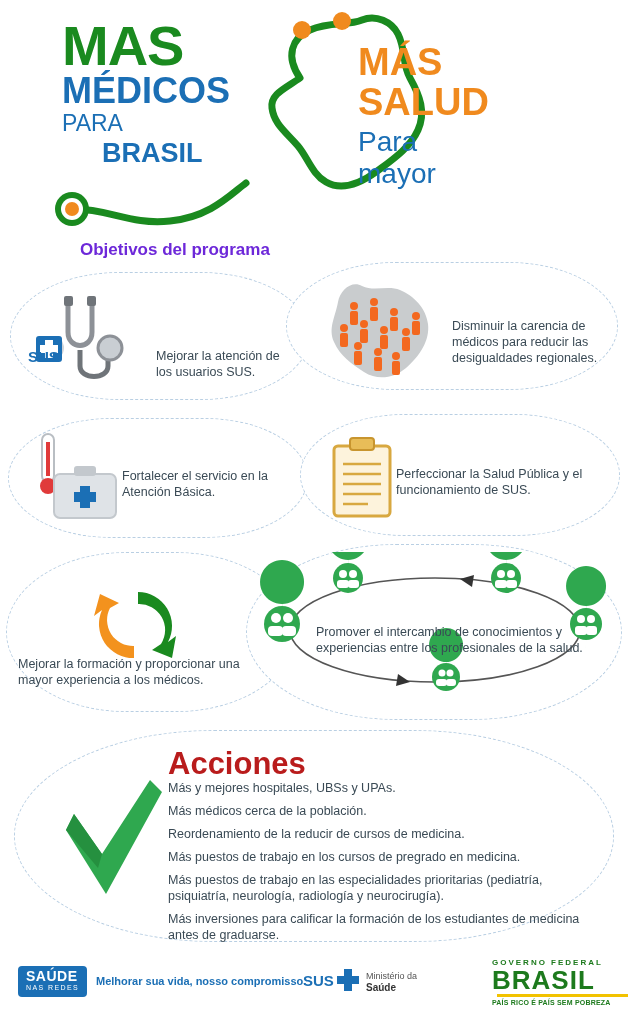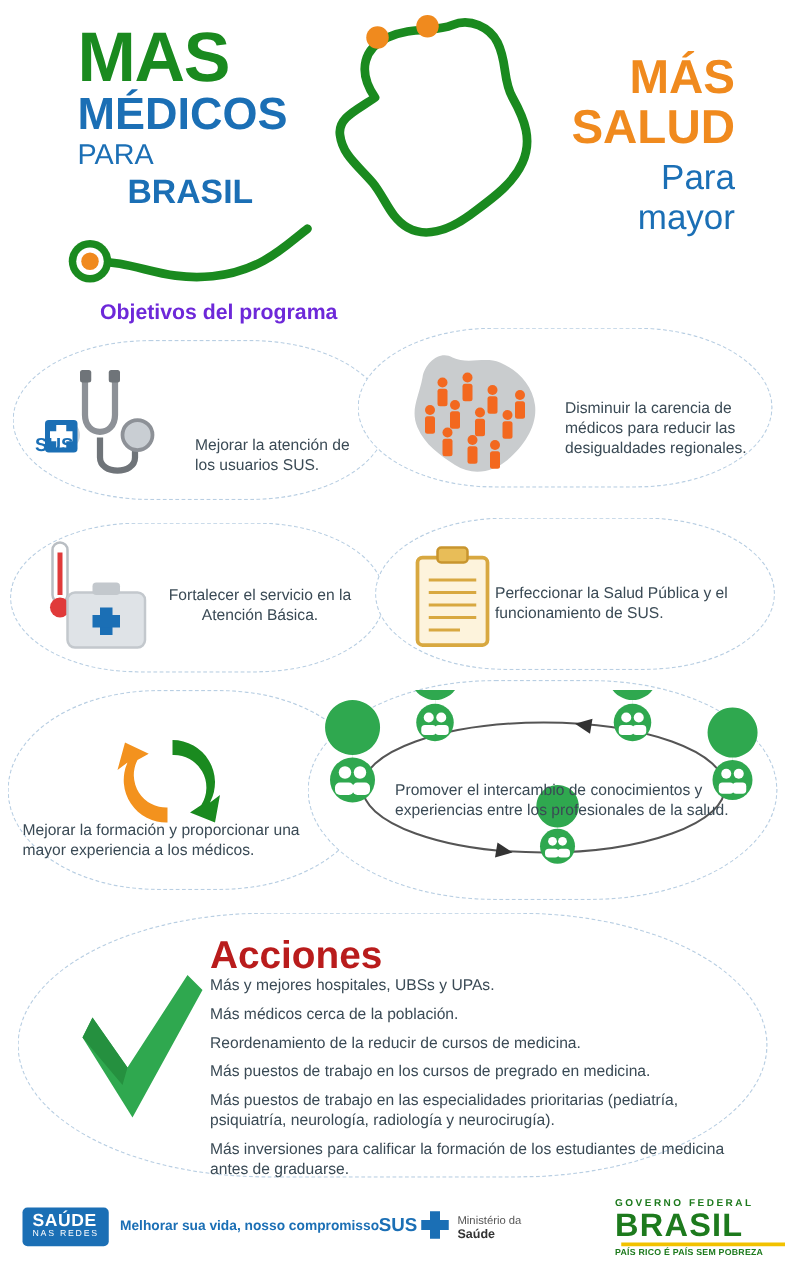--- a/index.html
+++ b/index.html
@@ -28,21 +28,21 @@
   }
   .t-para {
     font-size: 23px; color: #1b6fb5; line-height: 26px; margin-top: 2px;
     font-weight: normal;
   }
   .t-brasil {
     font-size: 27px; font-weight: bold; color: #1b6fb5; line-height: 30px;
     margin-top: 2px; margin-left: 40px;
   }
   .title-right {
-    position: absolute; right: 40px; top: 42px; width: 220px; text-align: right;
+    position: absolute; right: 50px; top: 42px; width: 220px; text-align: left;
   }
   .t-mas2 {
     font-size: 38px; font-weight: bold; color: #f08a1e; line-height: 40px;
   }
   .t-salud {
     font-size: 38px; font-weight: bold; color: #f08a1e; line-height: 40px;
   }
   .t-para2 {
     font-size: 28px; color: #1b6fb5; line-height: 32px; margin-top: 4px;
   }
@@ -211,21 +211,21 @@
   <div class="bubble b3"></div>
   <svg style="position:absolute;left:30px;top:428px;" width="100" height="100">
     <rect x="12" y="6" width="12" height="48" rx="6" fill="#ffffff" stroke="#b9bec3" stroke-width="2"></rect>
     <rect x="16" y="14" width="4" height="34" fill="#e03a3a"></rect>
     <circle cx="18" cy="58" r="8" fill="#e03a3a"></circle>
     <rect x="24" y="46" width="62" height="44" rx="6" fill="#dfe3e7" stroke="#c3c8cd" stroke-width="2"></rect>
     <rect x="44" y="38" width="22" height="10" rx="3" fill="#c3c8cd"></rect>
     <rect x="50" y="58" width="10" height="22" fill="#1b6fb5"></rect>
     <rect x="44" y="64" width="22" height="10" fill="#1b6fb5"></rect>
   </svg>
-  <div class="btext" style="left:122px; top:468px; width:172px;text-align:center;">Fortalecer el servicio en la Atención Básica.</div>
+  <div class="btext" style="left:122px; top:468px; width:172px;">Fortalecer el servicio en la Atención Básica.</div>
 
   <div class="bubble b4"></div>
   <svg style="position:absolute;left:328px;top:436px;" width="70" height="84">
     <rect x="6" y="10" width="56" height="70" rx="4" fill="#fdf3dc" stroke="#d8a840" stroke-width="3"></rect>
     <rect x="22" y="2" width="24" height="12" rx="3" fill="#e8bd58" stroke="#c8952e" stroke-width="2"></rect>
     <g stroke="#d8a840" stroke-width="2.5">
       <line x1="15" y1="28" x2="53" y2="28"></line>
       <line x1="15" y1="38" x2="53" y2="38"></line>
       <line x1="15" y1="48" x2="53" y2="48"></line>
       <line x1="15" y1="58" x2="53" y2="58"></line>

